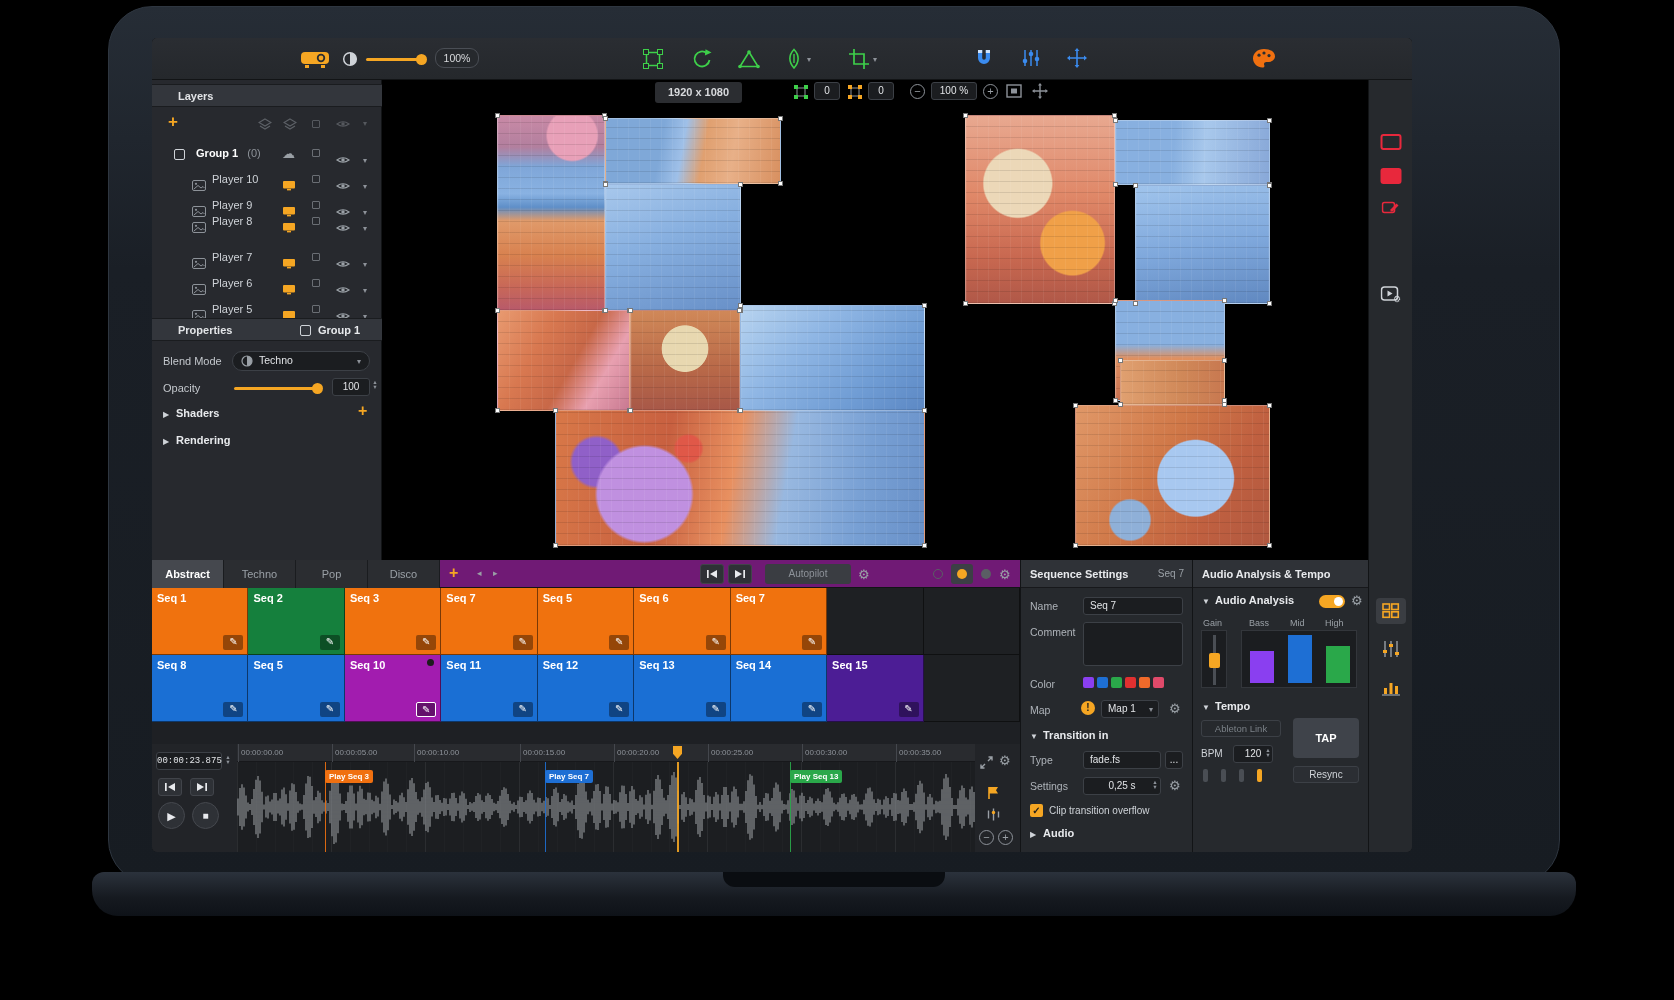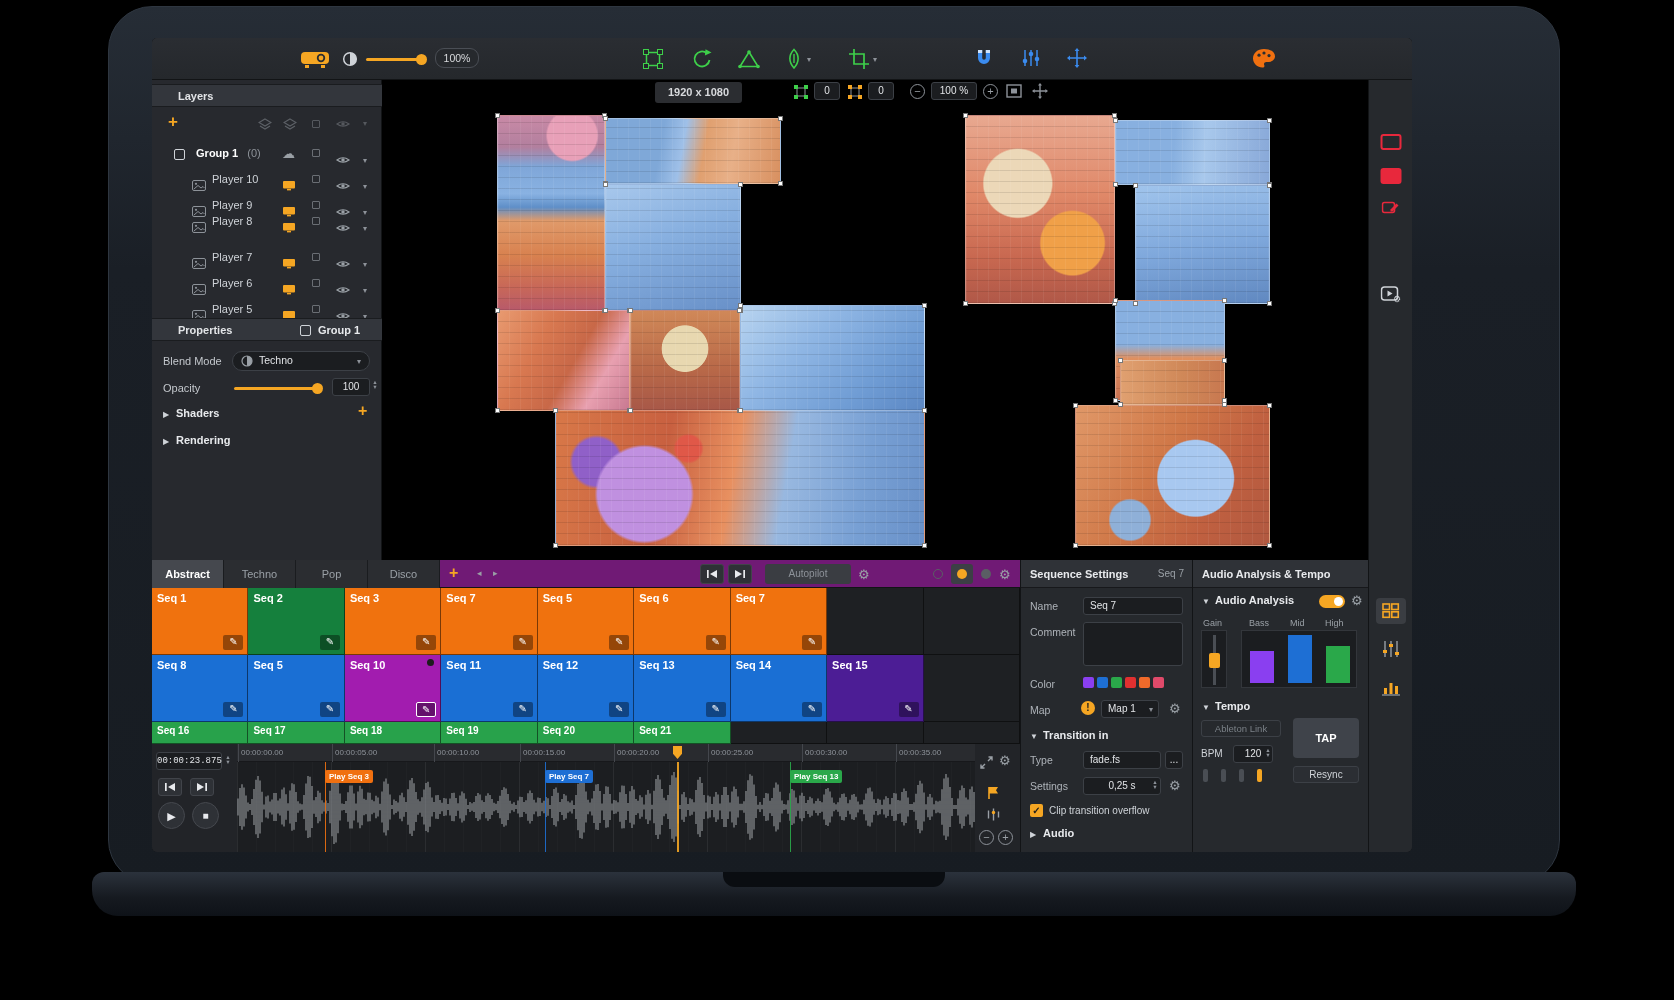--- a/index.html
+++ b/index.html
@@ -603,62 +603,39 @@
             <span class="lab">Seq 14</span>
             <span class="pbox">✎</span>
           </div>
       <div class="cell" style="background:#4c1d95">
             <span class="lab">Seq 15</span>
             <span class="pbox">✎</span>
           </div>
       <div class="cell empty"></div>
     </div>
 
-    <div class="cellrow" style="top:162px;height:22px">
-      <div class="cell" style="background:#28a24b">
-            <span class="lab" style="top:3px;font-size:10px">Seq 16</span>
-          </div>
-      <div class="cell" style="background:#28a24b">
-            <span class="lab" style="top:3px;font-size:10px">Seq 17</span>
-          </div>
-      <div class="cell" style="background:#28a24b">
-            <span class="lab" style="top:3px;font-size:10px">Seq 18</span>
-          </div>
-      <div class="cell" style="background:#28a24b">
-            <span class="lab" style="top:3px;font-size:10px">Seq 19</span>
-          </div>
-      <div class="cell" style="background:#28a24b">
-            <span class="lab" style="top:3px;font-size:10px">Seq 20</span>
-          </div>
-      <div class="cell" style="background:#28a24b">
-            <span class="lab" style="top:3px;font-size:10px">Seq 21</span>
-          </div>
-      <div class="cell empty"></div>
-      <div class="cell empty"></div>
-      <div class="cell empty"></div>
-    </div>
 
     <div class="timeline">
       <span class="valbox" style="left:4px;top:8px;width:66px;font-family:'Liberation Mono',monospace;font-size:9px">00:00:23.875</span>
       <span class="spin" style="left:72px;top:11px">▲<br>▼</span>
       <span class="tbtn" style="left:6px;top:34px;width:24px;height:18px"><svg width="12" height="10" style="margin-top:3px">
               <rect x="1" y="1" width="1.7" height="8" fill="#e8eaed"></rect>
               <path d="M11 1 L4 5 11 9Z" fill="#e8eaed"></path>
             </svg></span>
       <span class="tbtn" style="left:38px;top:34px;width:24px;height:18px"><svg width="12" height="10" style="margin-top:3px">
               <rect x="9.3" y="1" width="1.7" height="8" fill="#e8eaed"></rect>
               <path d="M1 1 L8 5 1 9Z" fill="#e8eaed"></path>
             </svg></span>
       <span class="circbtn" style="left:6px;top:58px;font-size:11px;line-height:26px">▶</span>
       <span class="circbtn" style="left:40px;top:58px;font-size:10px;line-height:25px">■</span>
 
       <div class="ruler">
         <span class="rlab" style="left:4px">00:00:00.00</span>
         <span class="rlab" style="left:98px">00:00:05.00</span>
-        <span class="rlab" style="left:200px">00:00:10.00</span>
+        <span class="rlab" style="left:180px">00:00:10.00</span>
         <span class="rlab" style="left:286px">00:00:15.00</span>
         <span class="rlab" style="left:380px">00:00:20.00</span>
         <span class="rlab" style="left:474px">00:00:25.00</span>
         <span class="rlab" style="left:568px">00:00:30.00</span>
         <span class="rlab" style="left:662px">00:00:35.00</span>
         <span class="abs" style="left:436px;top:2px;width:9px;height:13px;background:#f5a623;clip-path:polygon(0 0,100% 0,100% 60%,50% 100%,0 60%)"></span>
       </div>
 
       <div class="wavebox">
         <svg id="waveform-svg" width="738" height="90" viewBox="0 0 738 90">

